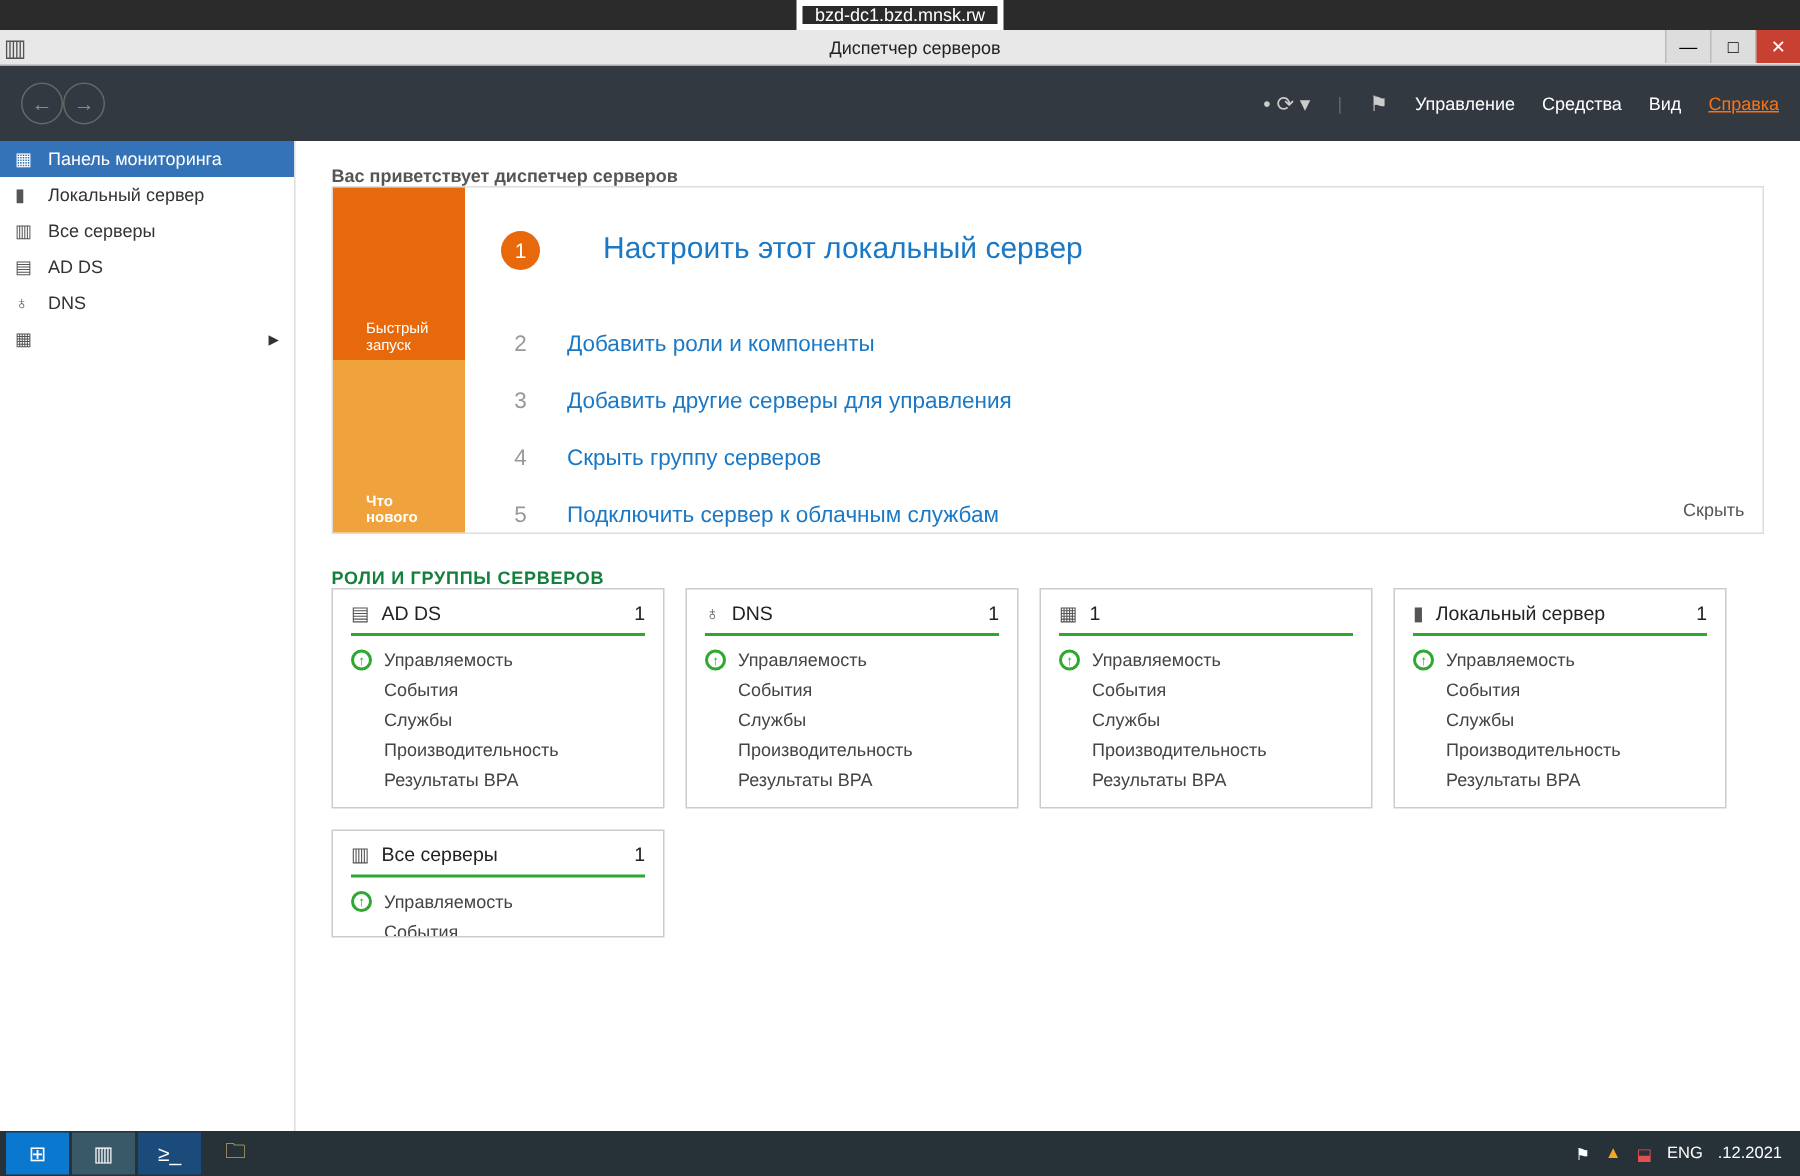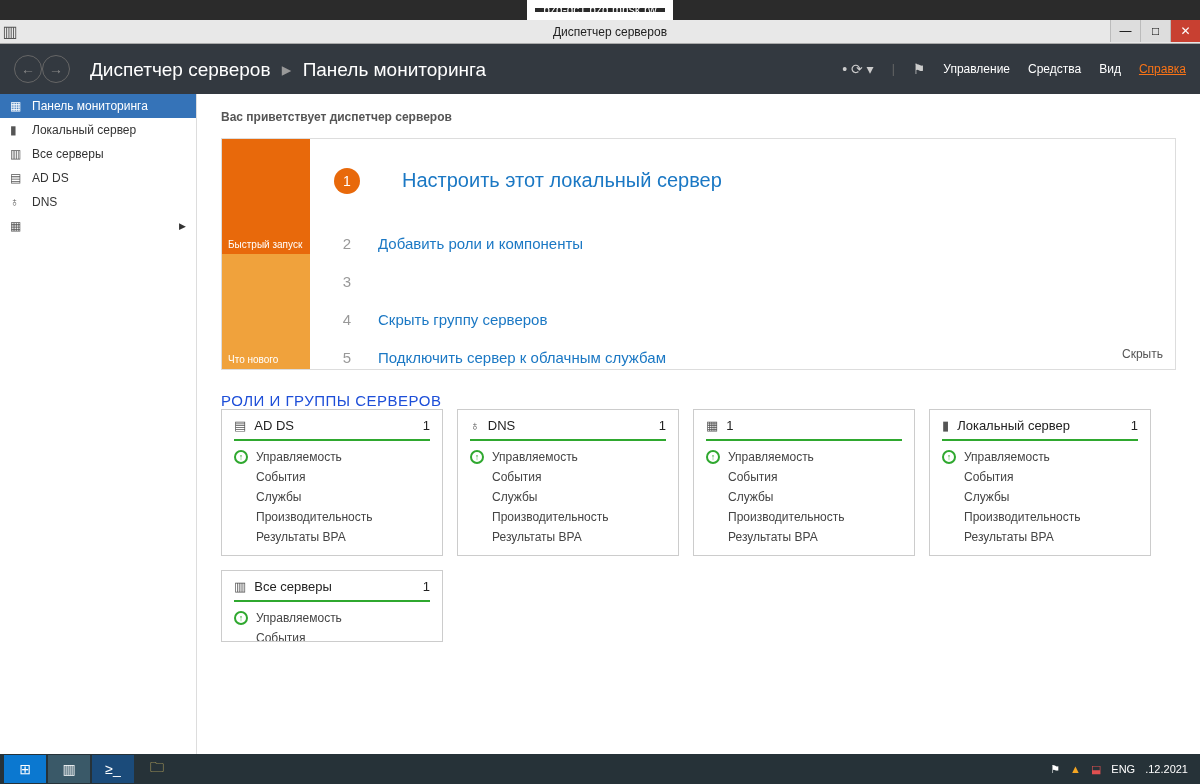--- a/index.html
+++ b/index.html
@@ -1,20 +1,20 @@
 <!DOCTYPE html>
 <html><head>
 <meta charset="utf-8">
 <style>
 * { margin:0; padding:0; box-sizing:border-box; font-family:"Segoe UI",Arial,sans-serif; }
 body { width:1200px; height:784px; background:#1a3c5a; overflow:hidden; position:relative; }
 
 
 .host-bar { height:20px; background:#2b2b2b; color:#fff; font-size:12px; display:flex; align-items:center; justify-content:center; }
-.host-box { border:8px solid #ffffff; padding:0 8px; height:20px; display:flex; align-items:center; }
+.host-box { border:4px solid #ffffff; padding:0 8px; height:20px; display:flex; align-items:center; }
 
 
 .win-title { height:24px; background:#e8e8e8; border-bottom:1px solid #aaa; display:flex; align-items:center; position:relative; }
 .win-title .ico { width:20px; display:flex; align-items:center; justify-content:center; color:#555;}
 .win-title .t { flex:1; text-align:center; font-size:12px; color:#222; }
 .win-btns { position:absolute; right:0; top:0; display:flex; height:22px; }
 .win-btns div { width:30px; display:flex; align-items:center; justify-content:center; font-size:12px; border-left:1px solid #bbb; background:#ddd; cursor:pointer;}
 .win-btns .close { background:#c84031; color:#fff; }
 
 
@@ -35,38 +35,38 @@
 
 .sidebar { width:197px; background:#fff; border-right:1px solid #ddd; font-size:12px; }
 .sb-item { display:flex; align-items:center; padding:5px 10px; gap:8px; cursor:pointer; color:#333; }
 .sb-item.active { background:#3573b8; color:#fff; }
 .sb-item .ic { width:14px; color:#555; }
 .sb-item.active .ic { color:#fff;}
 .sb-item .arr { margin-left:auto; font-size:9px;}
 
 
 .main { flex:1; padding:16px 24px; overflow:hidden; }
-.welcome { font-size:12px; font-weight:600; color:#555; margin-bottom:14px; }
+.welcome { font-size:12px; font-weight:600; color:#555; }
 
 .quick-tile { border:1px solid #ddd; display:flex; height:232px; margin-bottom:22px;}
 .qt-left { width:88px; display:flex; flex-direction:column; }
-.qt-seg { flex:1; color:#fff; font-size:10px; display:flex; align-items:flex-end; padding:4px 6px; }
+.qt-seg { flex:1; color:#fff; font-size:10px; display:flex; align-items:flex-end; padding:4px 22px; }
 .qt-seg.s1 { background:#e8690b; }
-.qt-seg.s2 { background:#f0a23c; }
+.qt-seg.s2 { background:#f0a23c;font-weight:bold; }
 .qt-seg.s3 { background:#f0a23c; border-top:1px solid rgba(255,255,255,.3);}
 .qt-right { flex:1; padding:14px 24px 8px; position:relative;}
 .qt-row { display:flex; align-items:center; gap:18px; margin-bottom:12px; }
 .qt-num { width:26px; height:26px; border-radius:50%; display:flex; align-items:center; justify-content:center; font-size:14px; }
 .qt-num.big { background:#e8690b; color:#fff; }
 .qt-num.sm { color:#999; font-size:15px; }
 .qt-link { color:#1b78c4; font-size:15px; cursor:pointer; }
 .qt-link.main { font-size:20px; font-weight:300;}
 .qt-hide { position:absolute; right:12px; bottom:8px; font-size:12px; color:#555; cursor:pointer;}
 
-.roles-head { font-size:15px; font-weight:400; color:#1d4ed8; letter-spacing:.5px; }
+.roles-head { font-size:12px; font-weight:700; color:#15803d; letter-spacing:.5px; }
 .roles-sub { font-size:11px; color:#777; margin:2px 0 10px; }
 
 .cards { display:flex; gap:14px; flex-wrap:wrap;}
 .card { width:222px; border:1px solid #ccc; padding:8px 12px; }
 .card-head { display:flex; align-items:center; gap:8px; padding-bottom:6px; border-bottom:2px solid #2fa82f;}
 .card-head .ic { color:#555; font-size:13px;}
 .card-title { flex:1; font-size:13px; color:#222; }
 .card-count { font-size:13px; color:#222;}
 .card-body { padding-top:6px;}
 .card-row { display:flex; align-items:center; gap:8px; font-size:12px; color:#444; padding:3px 0;}
@@ -96,25 +96,20 @@
     <div>□</div>
     <div class="close">✕</div>
   </div>
 </div>
 
 <div class="crumb">
   <div class="nav-btns">
     <div class="nav-btn">←</div>
     <div class="nav-btn">→</div>
   </div>
-  <div class="crumb-text">
-    <span>Диспетчер серверов</span>
-    <span class="sep">▸</span>
-    <span>Панель мониторинга</span>
-  </div>
   <div class="crumb-right">
     <span class="ic">• ⟳ ▾</span>
     <span class="pipe">|</span>
     <span class="ic">⚑</span>
     <span class="mnu">Управление</span>
     <span class="mnu">Средства</span>
     <span class="mnu">Вид</span>
     <a>Справка</a>
   </div>
 </div>
@@ -160,20 +155,21 @@
             <div class="qt-num big">1</div>
             <span class="qt-link main">Настроить этот локальный сервер</span>
           </div>
         <div style="height:10px"></div>
         <div class="qt-row">
             <div class="qt-num sm">2</div>
             <span class="qt-link">Добавить роли и компоненты</span>
           </div>
         <div class="qt-row">
             <div class="qt-num sm">3</div>
+            <span class="qt-link">Добавить другие серверы для управления</span>
           </div>
         <div class="qt-row">
             <div class="qt-num sm">4</div>
             <span class="qt-link">Скрыть группу серверов</span>
           </div>
         <div class="qt-row">
             <div class="qt-num sm">5</div>
             <span class="qt-link">Подключить сервер к облачным службам</span>
           </div>
         <span class="qt-hide">Скрыть</span>

